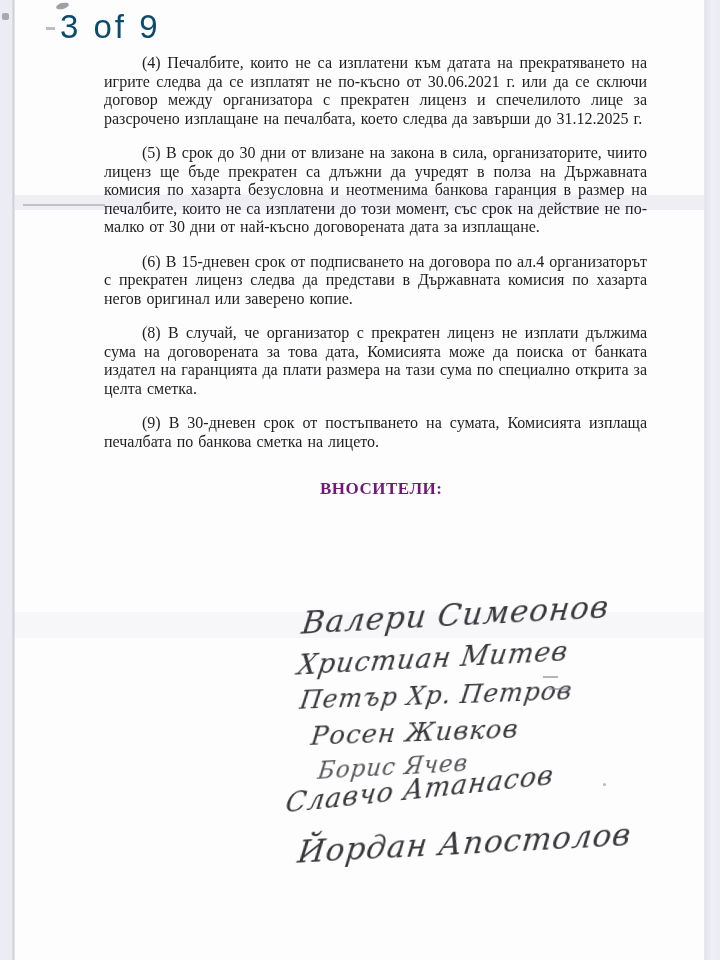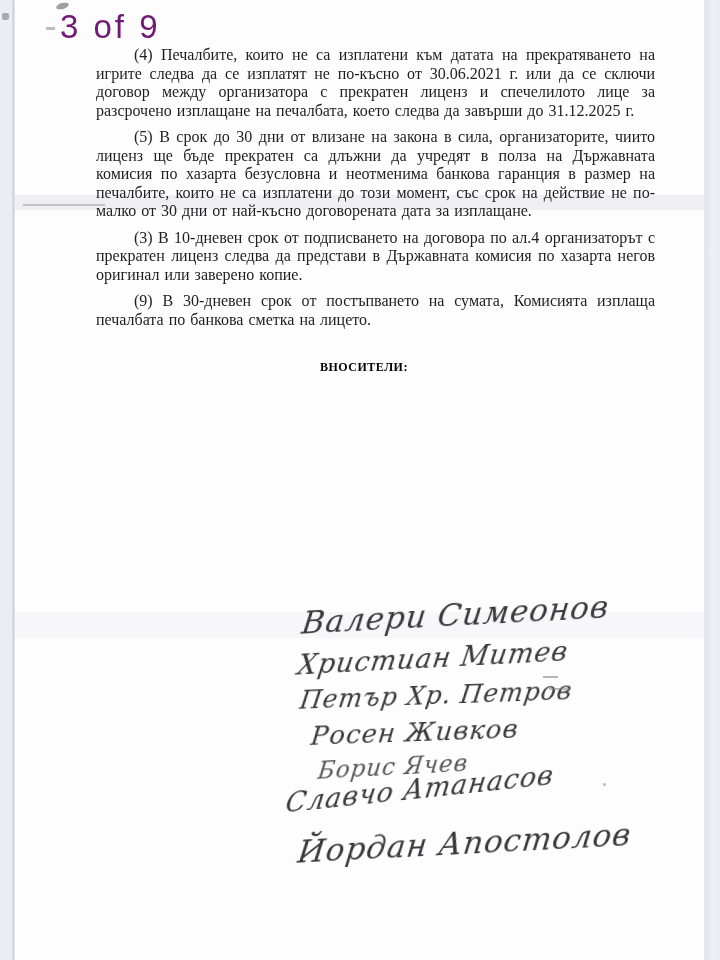--- a/index.html
+++ b/index.html
@@ -28,42 +28,42 @@
   .streak-2 {
     position: absolute; left: 0; right: 0; top: 612px; height: 26px;
     background: rgba(210,210,220,0.14);
   }
   .page-indicator {
     position: absolute;
     left: 45px; top: 8px;
     font-family: "Liberation Sans", sans-serif;
     font-size: 33px;
     letter-spacing: 3px;
-    color: #701a75;
+    color: #0c4a6e;
   }
   .content {
     position: absolute;
     left: 73px; top: 38px;
     width: 575px;
     font-size: 16px;
     line-height: 18.5px;
     color: #1e1e20;
     text-align: justify;
   }
   .content p {
-    margin: 8px;
+    margin: 16px;
     text-indent: 38px;
     word-spacing: 1px;
   }
   .submitters {
     margin: 29px 0 0 232px;
-    font-size: 12px;
+    font-size: 17px;
     font-weight: bold;
     letter-spacing: 0.5px;
-    color: #000000;
+    color: #701a75;
   }
   
   .sig {
     position: absolute;
     font-family: "DejaVu Serif", serif;
     font-style: italic;
     color: #39393d;
     white-space: nowrap;
     letter-spacing: 1px;
     filter: blur(0.35px);
@@ -94,21 +94,22 @@
 
   <div class="page">
     <div class="streak-1 art"></div>
     <div class="streak-2 art"></div>
 
     <div class="page-indicator">3 of 9</div>
 
     <div class="content">
       <p>(4) Печалбите, които не са изплатени към датата на прекратяването на игрите следва да се изплатят не по-късно от 30.06.2021 г. или да се сключи договор между организатора с прекратен лиценз и спечелилото лице за разсрочено изплащане на печалбата, което следва да завърши до 31.12.2025 г.</p>
       <p>(5) В срок до 30 дни от влизане на закона в сила, организаторите, чиито лиценз ще бъде прекратен са длъжни да учредят в полза на Държавната комисия по хазарта безусловна и неотменима банкова гаранция в размер на печалбите, които не са изплатени до този момент, със срок на действие не по-малко от 30 дни от най-късно договорената дата за изплащане.</p>
-      <p>(3) В 10-дневен срок от подписването на договора по ал.4 организаторът с прекратен лиценз следва да представи в Държавната комисия по хазарта негов оригинал или заверено копие.</p>
+      <p>(6) В 15-дневен срок от подписването на договора по ал.4 организаторът с прекратен лиценз следва да представи в Държавната комисия по хазарта негов оригинал или заверено копие.</p>
+      <p>(8) В случай, че организатор с прекратен лиценз не изплати дължима сума на договорената за това дата, Комисията може да поиска от банката издател на гаранцията да плати размера на тази сума по специално открита за целта сметка.</p>
       <p>(9) В 30-дневен срок от постъпването на сумата, Комисията изплаща печалбата по банкова сметка на лицето.</p>
       <div class="submitters">ВНОСИТЕЛИ:</div>
     </div>
 
     <div class="sig sig-1">Валери Симеонов</div>
     <div class="sig sig-2">Христиан Митев</div>
     <div class="sig sig-3">Петър Хр. Петров</div>
     <div class="sig sig-4">Росен Живков</div>
     <div class="sig sig-5">Борис Ячев</div>
     <div class="sig sig-6">Славчо Атанасов</div>

